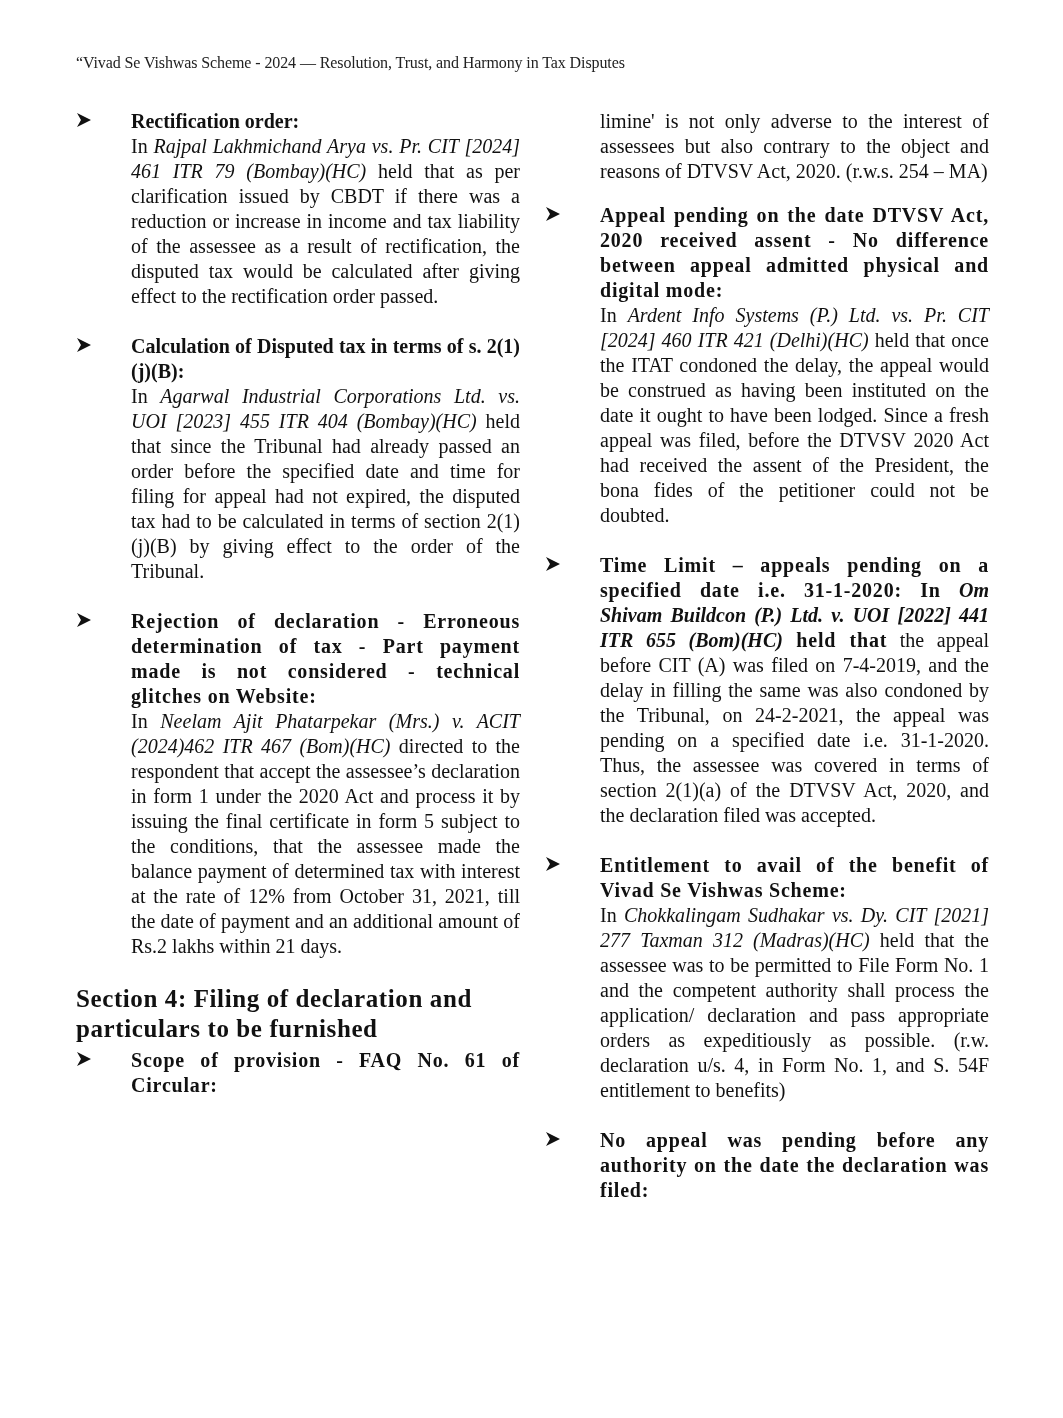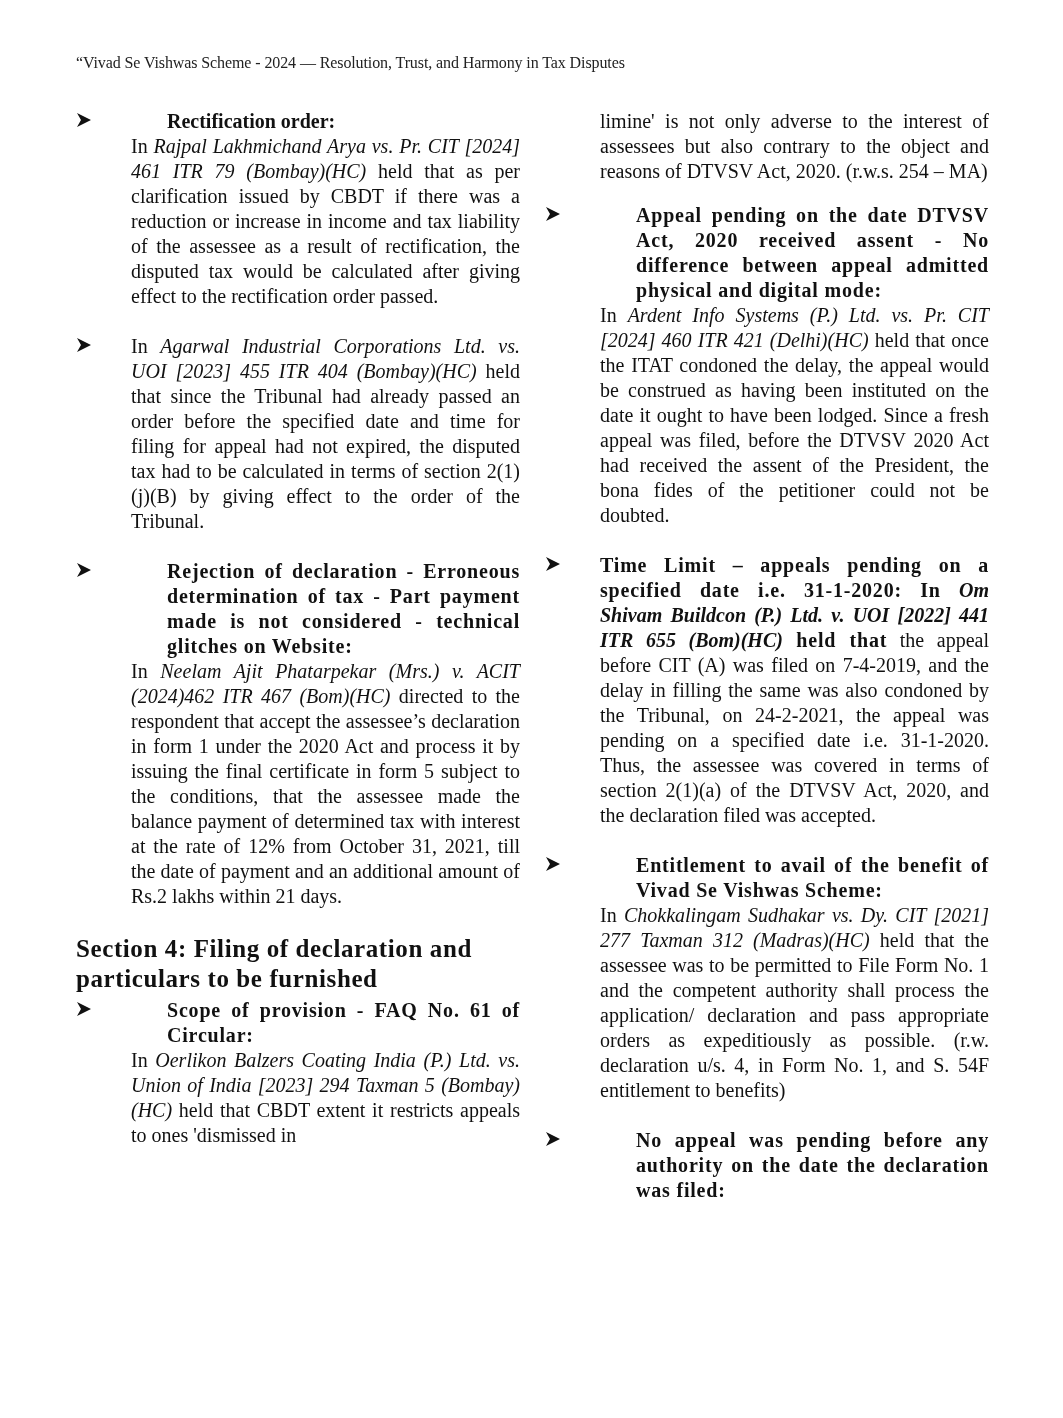--- a/index.html
+++ b/index.html
@@ -12,21 +12,21 @@
   .col { position: absolute; top: 109px; width: 444px; }
   .col-left { left: 76px; }
   .col-right { left: 545px; }
   .item { position: relative; padding-left: 55px; margin-bottom: 25px; }
   .bullet {
     position: absolute; left: 0; top: 3px; width: 16px; height: 16px;
   }
   .bullet svg { display: block; }
   .item-title {
     font-family: "Liberation Serif", serif; font-weight: bold; font-size: 20px;
-    line-height: 25px; text-align: justify; text-align-last: left; margin-left: 36px;
+    line-height: 25px; text-align: justify; text-align-last: left;
   }
   .item-title.spaced { letter-spacing: 0.8px; }
   .item-body {
     font-family: "Liberation Serif", serif; font-size: 20px; line-height: 25px;
     text-align: justify; text-align-last: left;
   }
   .item-body i, .item-title i { font-style: italic; }
   .section-heading {
     font-family: "Liberation Serif", serif; font-weight: bold; font-size: 25px;
     line-height: 30px; letter-spacing: 0.6px; margin: 14px 0 4px 0;
@@ -49,20 +49,21 @@
     <div class="item-title">Rectification order:</div>
     <div class="item-body"><span>In </span><i>Rajpal Lakhmichand Arya vs. Pr. CIT [2024] 461 ITR 79 (Bombay)(HC)</i><span> held that as per clarification issued by CBDT if there was a reduction or increase in income and tax liability of the assessee as a result of rectification, the disputed tax would be calculated after giving effect to the rectification order passed.</span></div>
   </div>
 
   <div class="item">
     <span class="bullet">
       <svg width="16" height="16" viewBox="0 0 16 16">
           <path d="M1 1 L15 8 L1 15 L5 8 Z" fill="#111"></path>
         </svg>
     </span>
+    <div class="item-title">Calculation of Disputed tax in terms of s. 2(1)(j)(B):</div>
     <div class="item-body"><span>In </span><i>Agarwal Industrial Corporations Ltd. vs. UOI [2023] 455 ITR 404 (Bombay)(HC)</i><span> held that since the Tribunal had already passed an order before the specified date and time for filing for appeal had not expired, the disputed tax had to be calculated in terms of section 2(1)(j)(B) by giving effect to the order of the Tribunal.</span></div>
   </div>
 
   <div class="item">
     <span class="bullet">
       <svg width="16" height="16" viewBox="0 0 16 16">
           <path d="M1 1 L15 8 L1 15 L5 8 Z" fill="#111"></path>
         </svg>
     </span>
     <div class="item-title spaced">Rejection of declaration - Erroneous determination of tax - Part payment made is not considered - technical glitches on Website:</div>
@@ -71,21 +72,20 @@
 
   <div class="section-heading">Section 4: Filing of declaration and particulars to be furnished</div>
 
   <div class="item">
     <span class="bullet">
       <svg width="16" height="16" viewBox="0 0 16 16">
           <path d="M1 1 L15 8 L1 15 L5 8 Z" fill="#111"></path>
         </svg>
     </span>
     <div class="item-title spaced">Scope of provision - FAQ No. 61 of Circular:</div>
-    <div class="item-body"><span>In </span><i>Oerlikon Balzers Coating India (P.) Ltd. vs. Union of India [2023] 294 Taxman 5 (Bombay)(HC)</i><span> held that CBDT extent it restricts appeals to ones 'dismissed in</span></div>
   </div>
 </div>
 
 <div class="col col-right">
 
   <div class="continuation item-body">limine' is not only adverse to the interest of assessees but also contrary to the object and reasons of DTVSV Act, 2020. (r.w.s. 254 – MA)</div>
 
   <div class="item">
     <span class="bullet">
       <svg width="16" height="16" viewBox="0 0 16 16">

